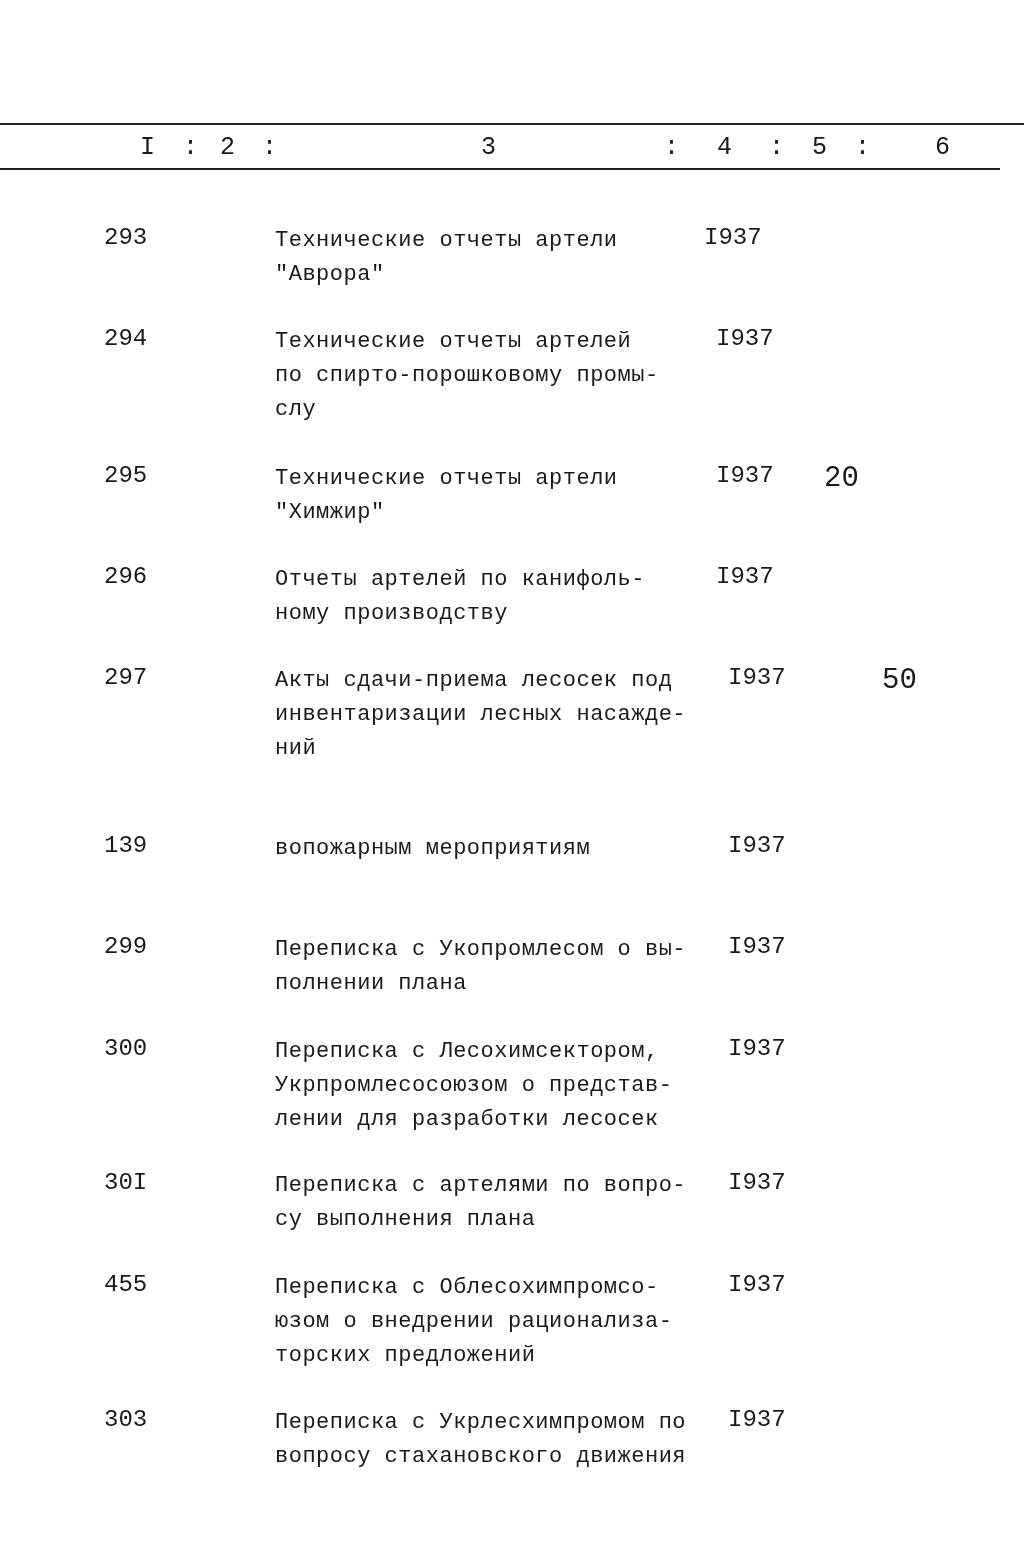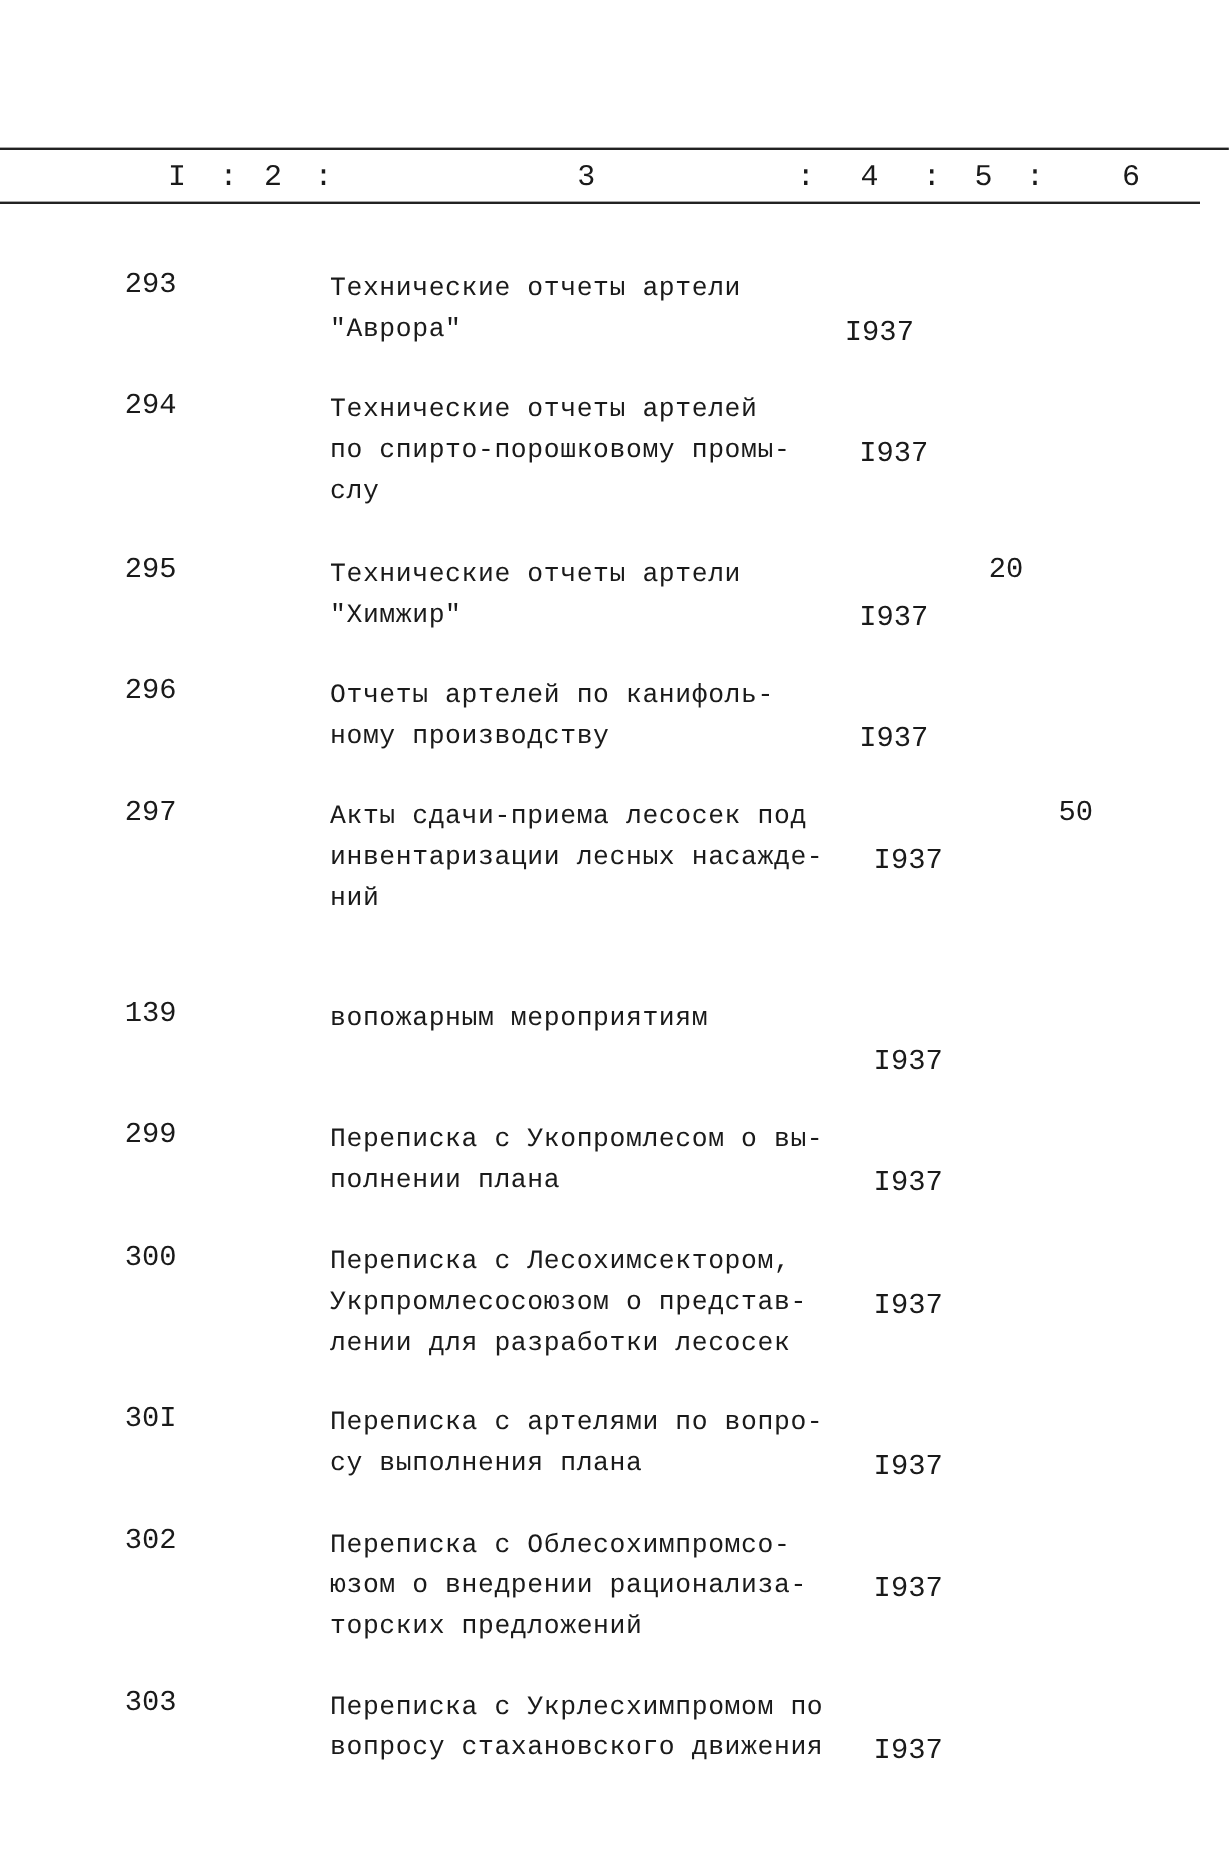--- a/index.html
+++ b/index.html
@@ -8,22 +8,22 @@
       font-family: "Liberation Mono", "DejaVu Sans Mono", monospace; color: #1a1a1a;
     }
     .rule { position: absolute; left: 0; height: 2px; background: #222; }
     .rule.top { top: 123px; width: 1024px; }
     .rule.bottom { top: 168px; left: 0; width: 1000px; }
     .hdr { position: absolute; top: 133px; font-size: 25px; }
     .entry { position: absolute; left: 0; width: 1024px; }
     .num { position: absolute; left: 104px; font-size: 24px; letter-spacing: 0px; }
     .title { position: absolute; left: 275px; width: 440px; font-size: 22px; line-height: 34px; letter-spacing: 0.5px; }
     .title .line { display: block; white-space: nowrap; }
-    .year { position: absolute; font-size: 24px; margin-top: 40px; }
-    .sheets { position: absolute; font-size: 24px; }
+    .year { position: absolute; font-size: 24px; }
+    .sheets { position: absolute; font-size: 29px; }
   </style>
 </head>
 <body>
 
 <div class="rule top"></div>
 <div class="rule bottom"></div>
 
 <div>
   <span class="hdr" style="left:140px">I</span>
   <span class="hdr" style="left:183px">:</span>
@@ -117,21 +117,21 @@
 <div class="entry" style="top:1169px">
   <span class="num">30I</span>
   <div class="title">
     <span class="line">Переписка с артелями по вопро-</span>
     <span class="line">су выполнения плана</span>
   </div>
   <span class="year" style="left:728px">I937</span>
 </div>
 
 <div class="entry" style="top:1271px">
-  <span class="num">302</span>
+  <span class="num">455</span>
   <div class="title">
     <span class="line">Переписка с Облесохимпромсо-</span>
     <span class="line">юзом о внедрении рационализа-</span>
     <span class="line">торских предложений</span>
   </div>
   <span class="year" style="left:728px">I937</span>
 </div>
 
 <div class="entry" style="top:1406px">
   <span class="num">303</span>

